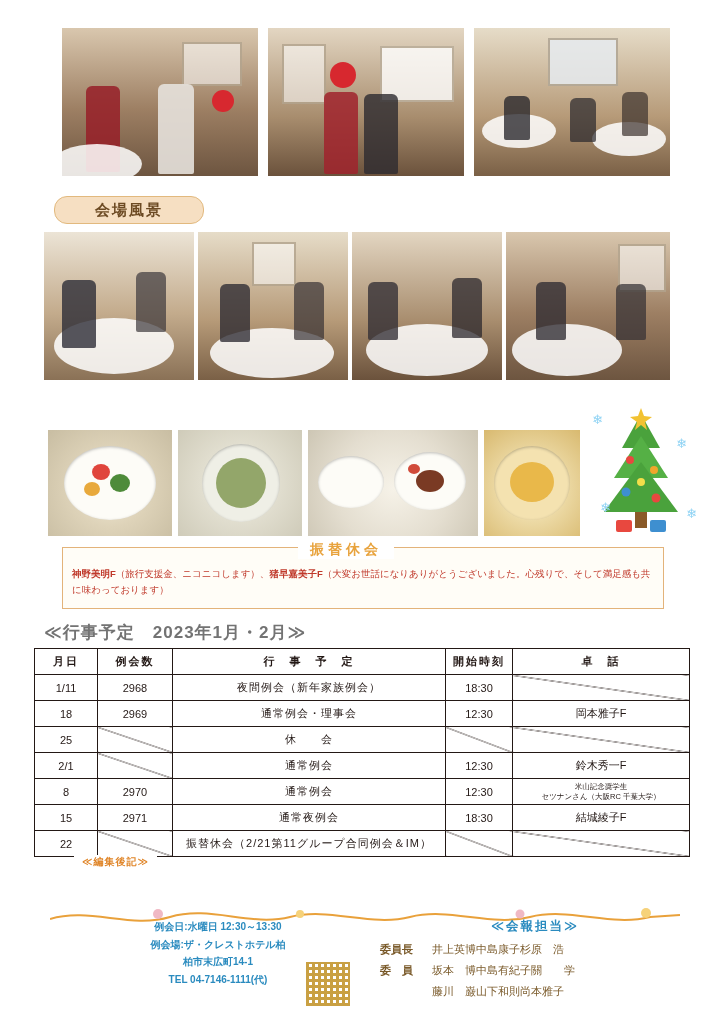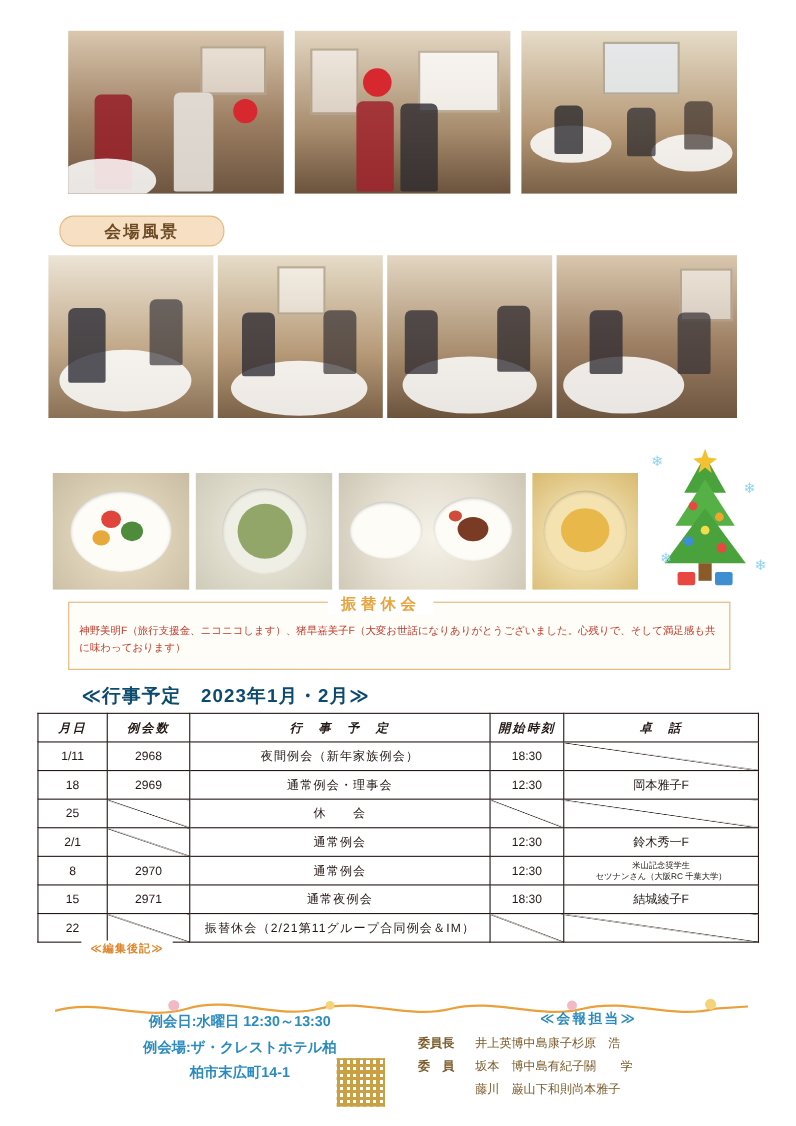--- a/index.html
+++ b/index.html
@@ -62,42 +62,41 @@
   .nikotitle{
     position:absolute;left:298px;top:541px;
     background:#ffffff;padding:0 12px;
     font-size:14px;font-weight:bold;color:#e8a33d;
     letter-spacing:4px;
   }
   .nikotext{
     position:absolute;left:72px;top:566px;width:582px;
     font-size:9.5px;line-height:1.7;color:#c0392b;
   }
-  .nikotext .nm{color:#c0392b;font-weight:normal;}
+  .nikotext .nm{color:#c0392b;font-weight:bold;}
 
   
   .schedule-title{
     position:absolute;left:44px;top:621px;
-    font-size:17px;font-weight:bold;color:#0c4a6e;
+    font-size:17px;font-weight:bold;color:#737373;
     letter-spacing:1px;
-    margin-left:30px;
   }
   table.sched{
     position:absolute;left:34px;top:648px;
     width:656px;border-collapse:collapse;
     font-size:11px;
   }
   table.sched th,table.sched td{
     border:1px solid #231815;
     text-align:center;
     height:25px;
     padding:0 2px;
     font-weight:normal;
   }
-  table.sched th{font-weight:bold;letter-spacing:2px;font-style:italic;}
+  table.sched th{font-weight:bold;letter-spacing:2px;}
   .c-date{width:58px;}
   .c-num{width:70px;}
   .c-event{width:268px;}
   .c-time{width:62px;}
   .c-talk{width:auto;}
   .ev{letter-spacing:1px;}
   .slash{
     position:relative;
     background:
       linear-gradient(to top right,transparent calc(50% - 0.6px),#231815 50%,transparent calc(50% + 0.6px));
@@ -116,21 +115,21 @@
     position:absolute;left:74px;top:855px;
     background:#ffffff;padding:0 8px;
     font-size:10px;font-weight:bold;color:#e0862a;
     letter-spacing:1px;
   }
 
   
   .footer-left{
     position:absolute;left:78px;top:918px;width:280px;
     text-align:center;
-    font-size:13px;font-weight:bold;color:#2a8bbf;
+    font-size:10px;font-weight:bold;color:#2a8bbf;
     line-height:1.75;
   }
   .footer-right{
     position:absolute;left:380px;top:918px;width:310px;
   }
   .fr-title{
     text-align:center;font-size:12.5px;font-weight:bold;color:#2a8bbf;
     letter-spacing:2px;margin-bottom:4px;
   }
   .fr-row{display:flex;font-size:11px;color:#7a5a2a;line-height:1.9;}
@@ -357,20 +356,21 @@
     <circle cx="108" cy="9" r="5" fill="#f0b9c4"></circle>
     <circle cx="250" cy="9" r="4" fill="#f6d27a"></circle>
     <circle cx="470" cy="9" r="4.5" fill="#f0b9c4"></circle>
     <circle cx="596" cy="8" r="5" fill="#f6d27a"></circle>
   </svg>
 
   <div class="footer-left">
     <div>例会日:水曜日 12:30～13:30</div>
     <div>例会場:ザ・クレストホテル柏</div>
     <div>柏市末広町14-1</div>
+    <div>TEL 04-7146-1111(代)</div>
   </div>
 
   <div class="qr"></div>
 
   <div class="footer-right">
     <div class="fr-title">≪会報担当≫</div>
 
     <div class="fr-row">
       <div class="fr-label">委員長</div>
       <div class="fr-names">

